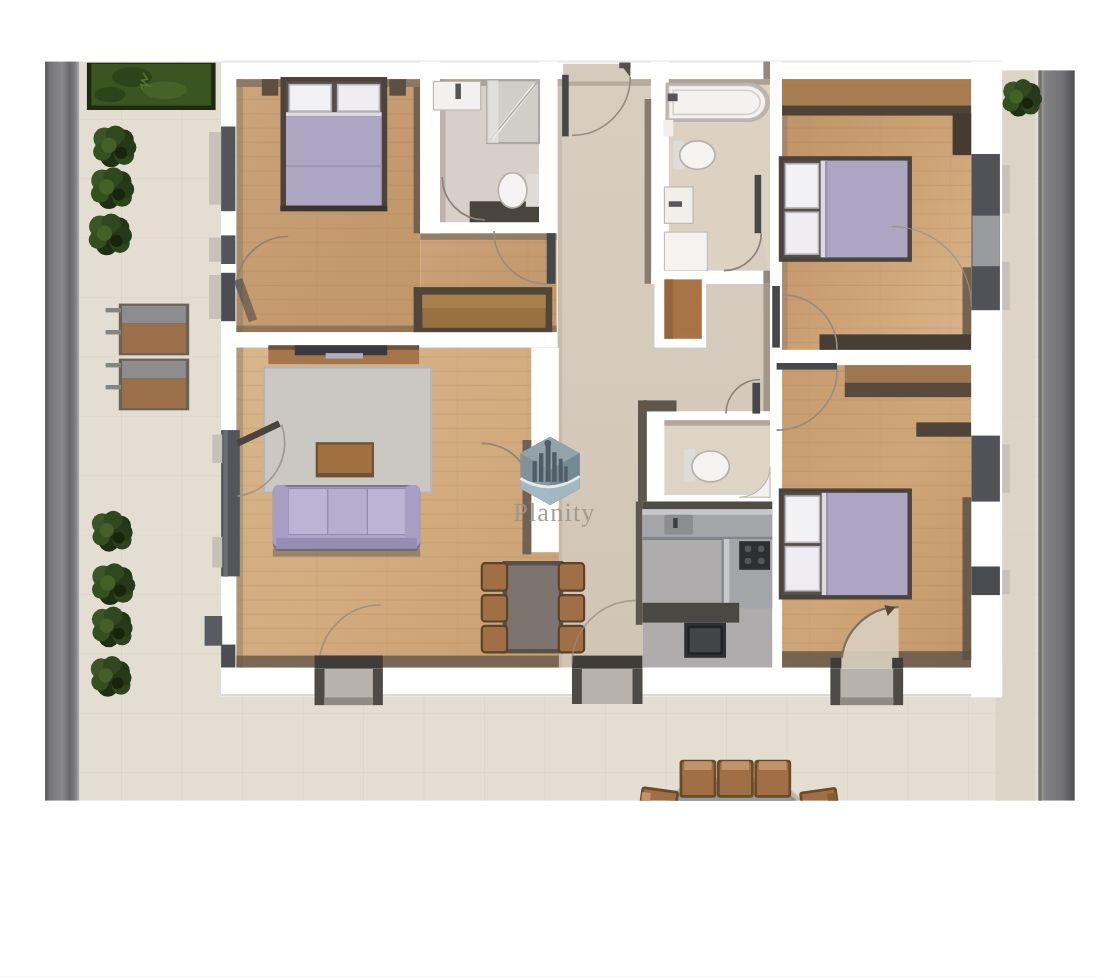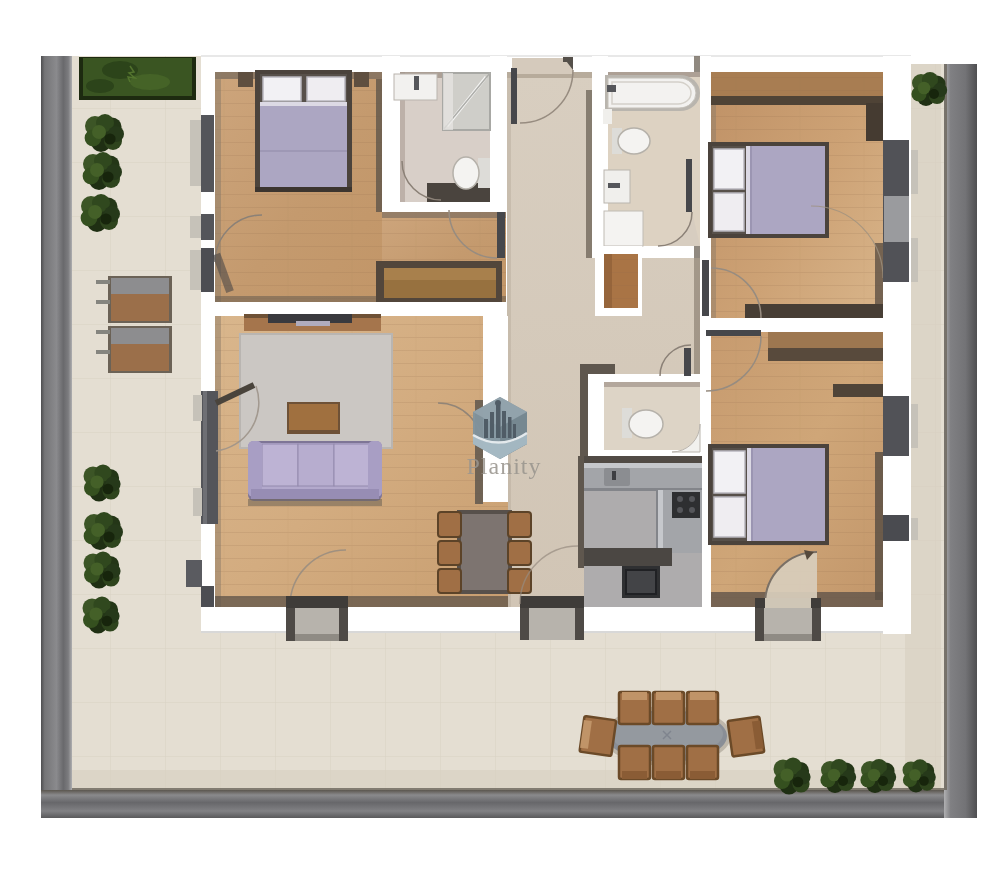--- a/index.html
+++ b/index.html
@@ -1,16 +1,16 @@
 <!DOCTYPE html>
 <html><head>
 <meta charset="utf-8">
 <style>
 html,body{margin:0;padding:0;background:#ffffff;}
-#stage{position:relative;width:1000px;height:888px;background:#ffffff;overflow:hidden;
+#stage{position:relative;width:1000px;height:728px;background:#ffffff;overflow:hidden;
 font-family:"Liberation Sans",sans-serif;}
 svg{display:block}
 </style>
 </head>
 <body>
 <div id="stage">
 <svg width="1000" height="888" viewBox="0 0 1000 888" xmlns="http://www.w3.org/2000/svg">
 <defs>
 <pattern id="tiles" width="55" height="54" patternUnits="userSpaceOnUse">
   <rect width="55" height="54" fill="none"></rect>

